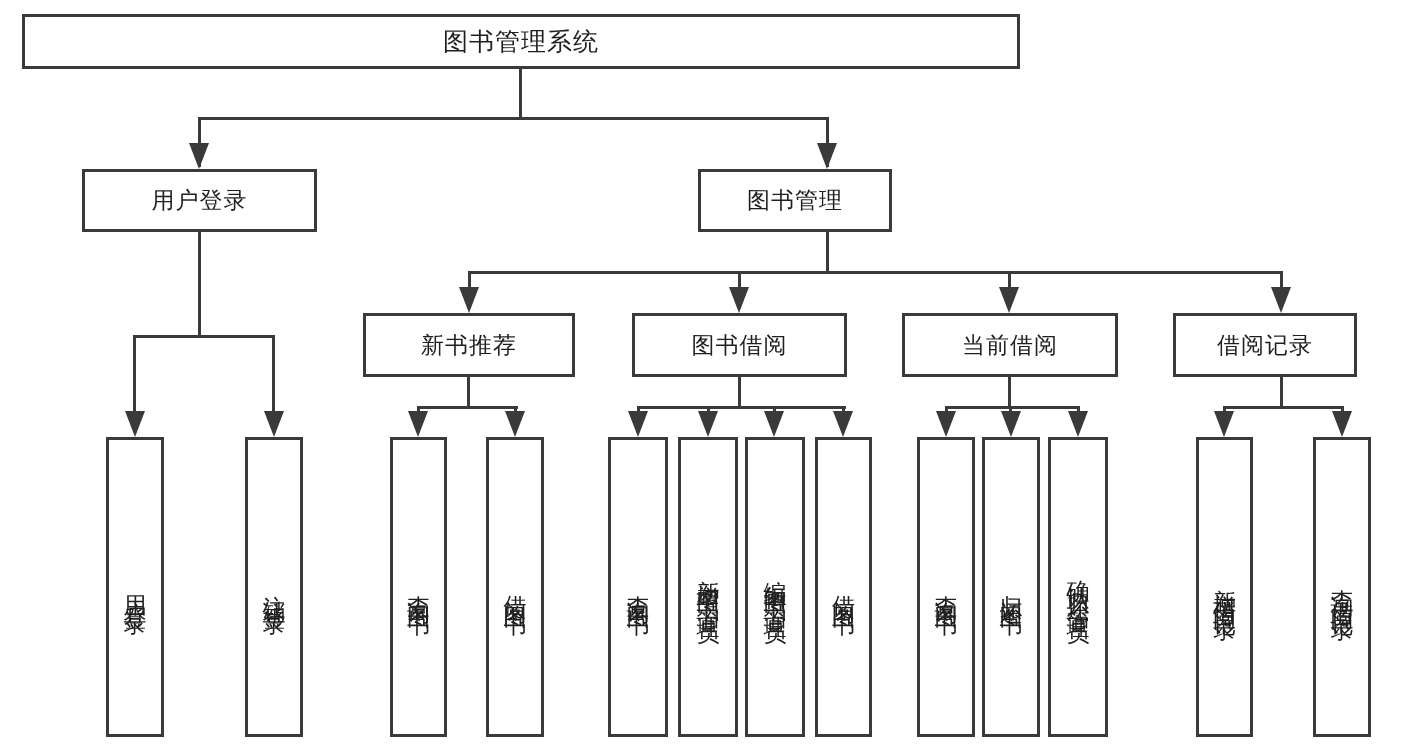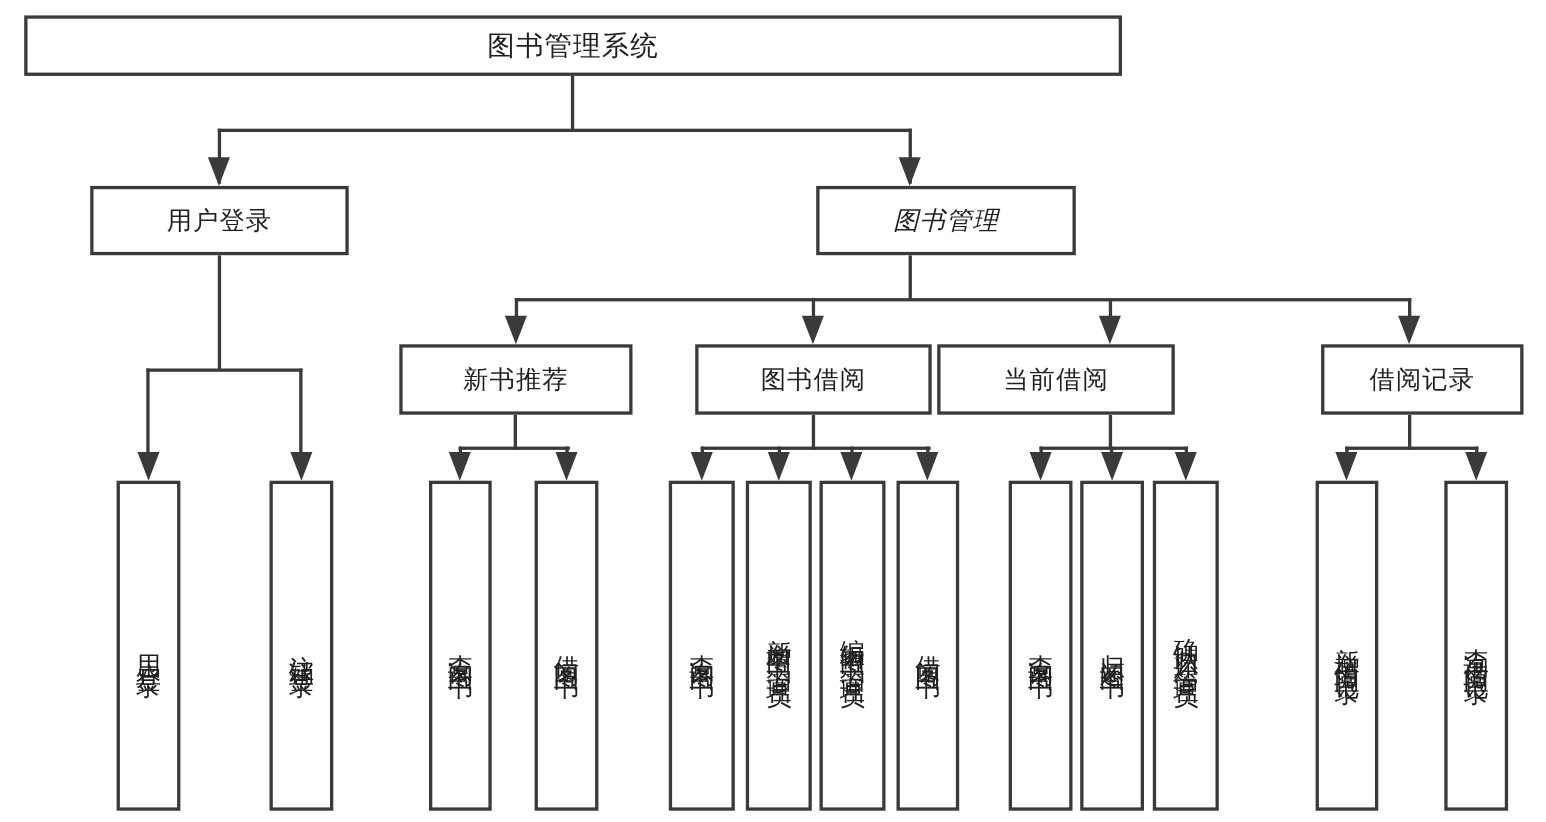--- a/index.html
+++ b/index.html
@@ -65,21 +65,21 @@
 
   <div class="line" style="left:519px;top:69px;width:3px;height:50px;"></div>
 
   <div class="line" style="left:198px;top:117px;width:631px;height:3px;"></div>
   <div class="line" style="left:198px;top:117px;width:3px;height:50px;"></div>
   <div class="line" style="left:826px;top:117px;width:3px;height:50px;"></div>
   <div class="arrow" style="left:189px;top:143px;"></div>
   <div class="arrow" style="left:817px;top:143px;"></div>
 
   <div class="node" style="left:82px;top:169px;width:235px;height:63px;">用户登录</div>
-  <div class="node" style="left:742px;top:169px;width:236px;height:63px;font-style:italic;">图书管理</div>
+  <div class="node" style="left:698px;top:169px;width:194px;height:63px;">图书管理</div>
 
   <div class="line" style="left:198px;top:232px;width:3px;height:105px;"></div>
   <div class="line" style="left:133px;top:335px;width:142px;height:3px;"></div>
   <div class="line" style="left:133px;top:335px;width:3px;height:80px;"></div>
   <div class="line" style="left:272px;top:335px;width:3px;height:80px;"></div>
   <div class="arrow" style="left:125px;top:411px;"></div>
   <div class="arrow" style="left:264px;top:411px;"></div>
 
   <div class="line" style="left:826px;top:232px;width:3px;height:41px;"></div>
   <div class="line" style="left:468px;top:271px;width:815px;height:3px;"></div>
@@ -87,22 +87,22 @@
   <div class="line" style="left:738px;top:271px;width:3px;height:22px;"></div>
   <div class="line" style="left:1008px;top:271px;width:3px;height:22px;"></div>
   <div class="line" style="left:1280px;top:271px;width:3px;height:22px;"></div>
   <div class="arrow" style="left:459px;top:287px;"></div>
   <div class="arrow" style="left:729px;top:287px;"></div>
   <div class="arrow" style="left:999px;top:287px;"></div>
   <div class="arrow" style="left:1271px;top:287px;"></div>
 
   <div class="node" style="left:632px;top:313px;width:215px;height:64px;">图书借阅</div>
   <div class="node" style="left:363px;top:313px;width:212px;height:64px;">新书推荐</div>
-  <div class="node" style="left:852px;top:313px;width:216px;height:64px;">当前借阅</div>
-  <div class="node" style="left:1173px;top:313px;width:184px;height:64px;margin-left:28px;">借阅记录</div>
+  <div class="node" style="left:902px;top:313px;width:216px;height:64px;">当前借阅</div>
+  <div class="node" style="left:1173px;top:313px;width:184px;height:64px;">借阅记录</div>
 
   <div class="line" style="left:467px;top:377px;width:3px;height:32px;"></div>
   <div class="line" style="left:417px;top:406px;width:101px;height:3px;"></div>
   <div class="line" style="left:417px;top:406px;width:3px;height:10px;"></div>
   <div class="line" style="left:514px;top:406px;width:3px;height:10px;"></div>
   <div class="arrow" style="left:408px;top:411px;"></div>
   <div class="arrow" style="left:505px;top:411px;"></div>
 
   <div class="line" style="left:738px;top:377px;width:3px;height:32px;"></div>
   <div class="line" style="left:637px;top:406px;width:209px;height:3px;"></div>

